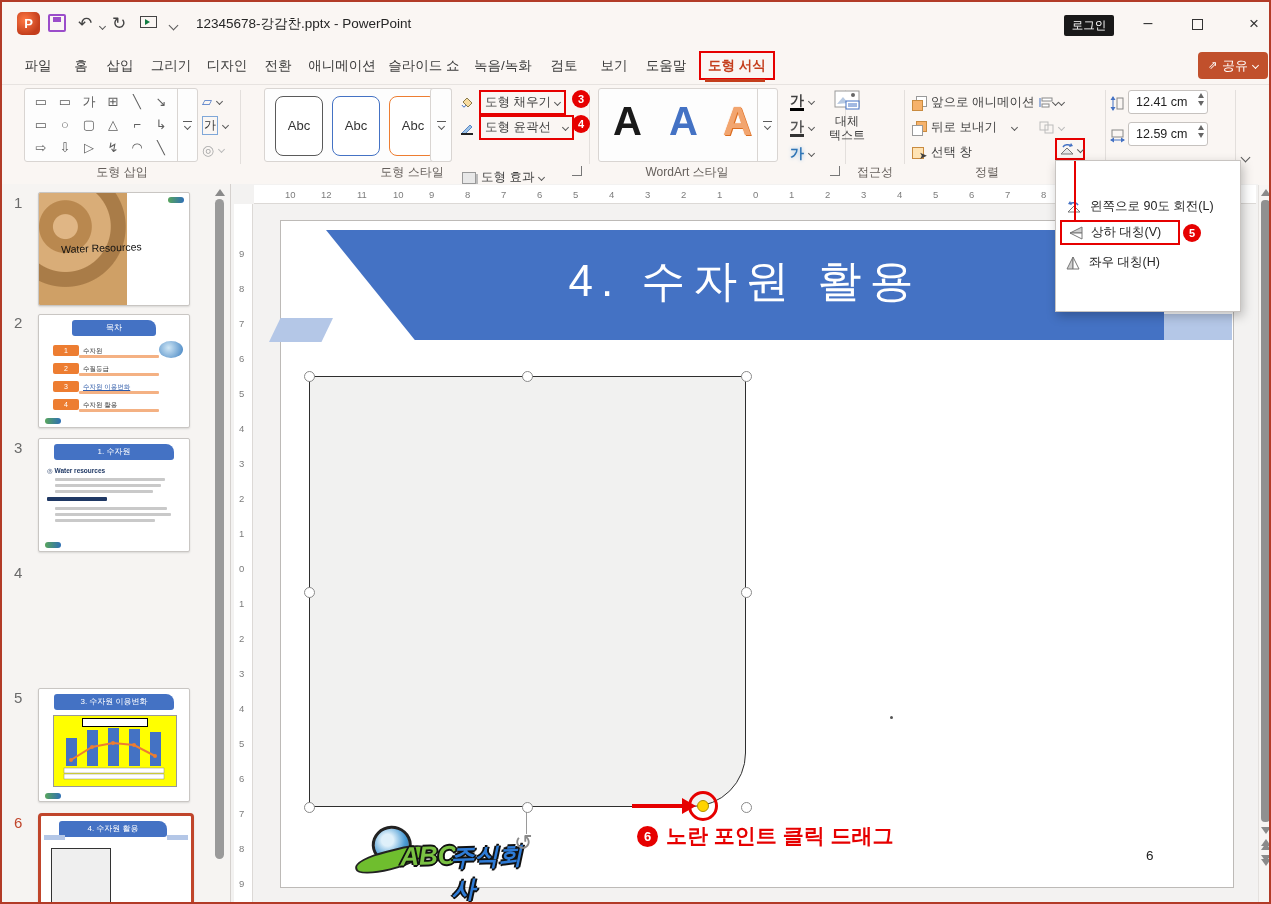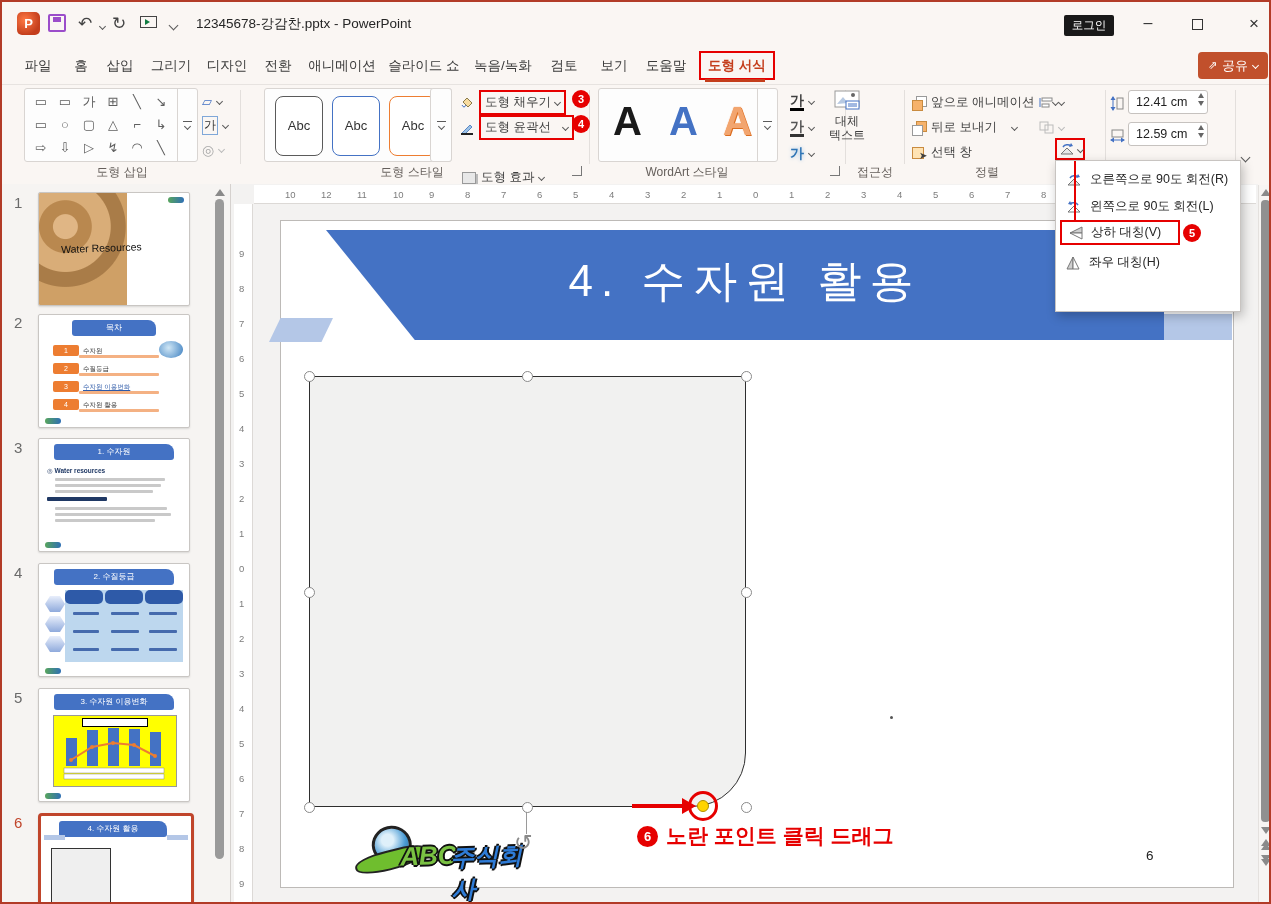--- a/index.html
+++ b/index.html
@@ -344,43 +344,20 @@
       <div class="bar" style="left:16px;top:39px;width:110px;"></div>
       <div class="bar" style="left:16px;top:45px;width:106px;"></div>
       <div class="bar" style="left:16px;top:51px;width:98px;"></div>
       <div style="position:absolute;left:8px;top:58px;width:60px;height:4px;background:#1f3864;border-radius:1px;"></div>
       <div class="bar" style="left:16px;top:68px;width:112px;"></div>
       <div class="bar" style="left:16px;top:74px;width:116px;"></div>
       <div class="bar" style="left:16px;top:80px;width:100px;"></div>
       <div style="position:absolute;left:6px;bottom:3px;width:16px;height:6px;background:linear-gradient(90deg,#58a55c,#2f6fb5);border-radius:3px;"></div>
     </div>
 
-    <div class="thumb" style="top:379px;">
-      <div class="mini-hdr">2. 수질등급</div>
-      <div style="position:absolute;left:26px;top:26px;width:118px;height:72px;background:#bdd7ee;">
-        <div style="position:absolute;left:0;top:0;width:100%;height:14px;display:flex;gap:2px;">
-          <div style="flex:1;background:#2e5aa8;border-radius:5px;"></div>
-            <div style="flex:1;background:#2e5aa8;border-radius:5px;"></div>
-            <div style="flex:1;background:#2e5aa8;border-radius:5px;"></div>
-        </div>
-        <div class="bar" style="left:8px;top:22px;width:26px;background:#456aad;"></div>
-          <div class="bar" style="left:46px;top:22px;width:28px;background:#456aad;"></div>
-          <div class="bar" style="left:84px;top:22px;width:28px;background:#456aad;"></div>
-        <div class="bar" style="left:8px;top:40px;width:26px;background:#456aad;"></div>
-          <div class="bar" style="left:46px;top:40px;width:28px;background:#456aad;"></div>
-          <div class="bar" style="left:84px;top:40px;width:28px;background:#456aad;"></div>
-        <div class="bar" style="left:8px;top:58px;width:26px;background:#456aad;"></div>
-          <div class="bar" style="left:46px;top:58px;width:28px;background:#456aad;"></div>
-          <div class="bar" style="left:84px;top:58px;width:28px;background:#456aad;"></div>
-      </div>
-      <div style="position:absolute;left:6px;top:32px;width:20px;height:16px;background:linear-gradient(#e8eefb,#8faadc);clip-path:polygon(25% 0,75% 0,100% 50%,75% 100%,25% 100%,0 50%);"></div>
-      <div style="position:absolute;left:6px;top:52px;width:20px;height:16px;background:linear-gradient(#e8eefb,#8faadc);clip-path:polygon(25% 0,75% 0,100% 50%,75% 100%,25% 100%,0 50%);"></div>
-      <div style="position:absolute;left:6px;top:72px;width:20px;height:16px;background:linear-gradient(#e8eefb,#8faadc);clip-path:polygon(25% 0,75% 0,100% 50%,75% 100%,25% 100%,0 50%);"></div>
-      <div style="position:absolute;left:6px;bottom:2px;width:16px;height:6px;background:linear-gradient(90deg,#58a55c,#2f6fb5);border-radius:3px;"></div>
-    </div>
 
     <div class="thumb" style="top:504px;">
       <div class="mini-hdr">3. 수자원 이용변화</div>
       <div style="position:absolute;left:14px;top:26px;width:122px;height:70px;background:#ffff00;border:1px solid #999;">
         <div style="position:absolute;left:28px;top:2px;width:64px;height:7px;background:#fff;border:1px solid #000;"></div>
         <svg width="122" height="70" style="position:absolute;left:0;top:0;">
           <rect x="12" y="22" width="11" height="28" fill="#4472C4"></rect>
             <rect x="33" y="14" width="11" height="36" fill="#4472C4"></rect>
           <rect x="54" y="12" width="11" height="38" fill="#4472C4"></rect>
             <rect x="75" y="13" width="11" height="37" fill="#4472C4"></rect>
@@ -442,28 +419,20 @@
     <div style="position:absolute;left:18px;top:2px;width:40px;height:38px;border-radius:50%;background:radial-gradient(circle at 38% 35%,#dff0fa 20%,#4a9bd4 60%,#1c5f94);border:3px solid #222;box-sizing:border-box;"></div>
     <div style="position:absolute;left:0px;top:26px;width:70px;height:16px;background:#6fbe2e;border-radius:50% 40% 60% 50%;border:2px solid #222;transform:rotate(-12deg);"></div>
     <div style="position:absolute;left:46px;top:18px;font-size:26px;font-weight:bold;font-style:italic;color:#7ac143;text-shadow:-2px 0 #111,2px 0 #111,0 -2px #111,0 2px #111,1px 1px #111;">ABC</div>
     <div style="position:absolute;left:96px;top:20px;font-size:24px;font-weight:bold;font-style:italic;color:#2e7bd6;text-shadow:-2px 0 #111,2px 0 #111,0 -2px #111,0 2px #111,1px 1px #111;">주식회사</div>
   </div>
 
   <div class="abs" style="left:1144px;top:846px;font-size:13.5px;color:#222;z-index:4;">6</div>
   <div class="abs" style="left:888px;top:714px;width:3px;height:3px;background:#555;border-radius:50%;z-index:4;"></div>
 
   <div class="abs" id="rotmenu">
-    <div class="mitem" style="top:5px;">
-      <svg width="16" height="14">
-          <path d="M2 12 L8 6 L14 12 Z" fill="#e8e8e8" stroke="#777"></path>
-          <path d="M4 5 a5 4 0 0 1 8 -1" fill="none" stroke="#4472C4" stroke-width="1.5"></path>
-          <path d="M12 1 L14 4 L10 5 Z" fill="#4472C4"></path>
-        </svg>
-      <span>오른쪽으로 90도 회전(R)</span>
-    </div>
     <div class="mitem" style="top:32px;">
       <svg width="16" height="14">
           <path d="M2 12 L8 6 L14 12 Z" fill="#fff" stroke="#777"></path>
           <path d="M12 5 a5 4 0 0 0 -8 -1" fill="none" stroke="#4472C4" stroke-width="1.5"></path>
           <path d="M4 1 L2 4 L6 5 Z" fill="#4472C4"></path>
         </svg>
       <span>왼쪽으로 90도 회전(L)</span>
     </div>
     <div class="mitem redbox" style="top:59px;width:120px;height:25px;">
       <svg width="15" height="14">

